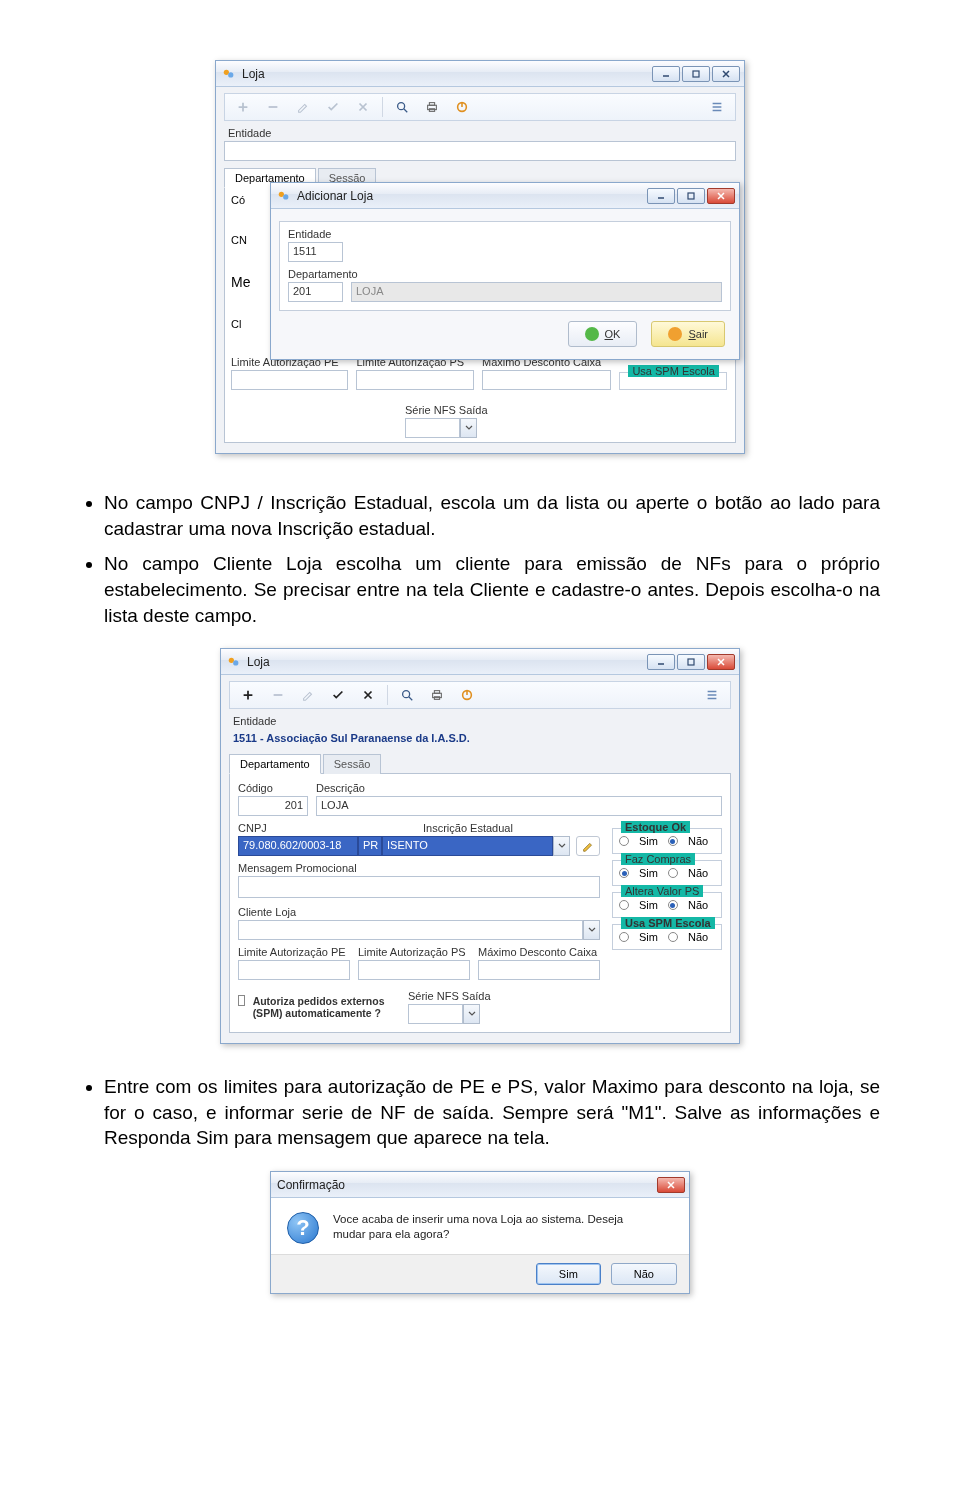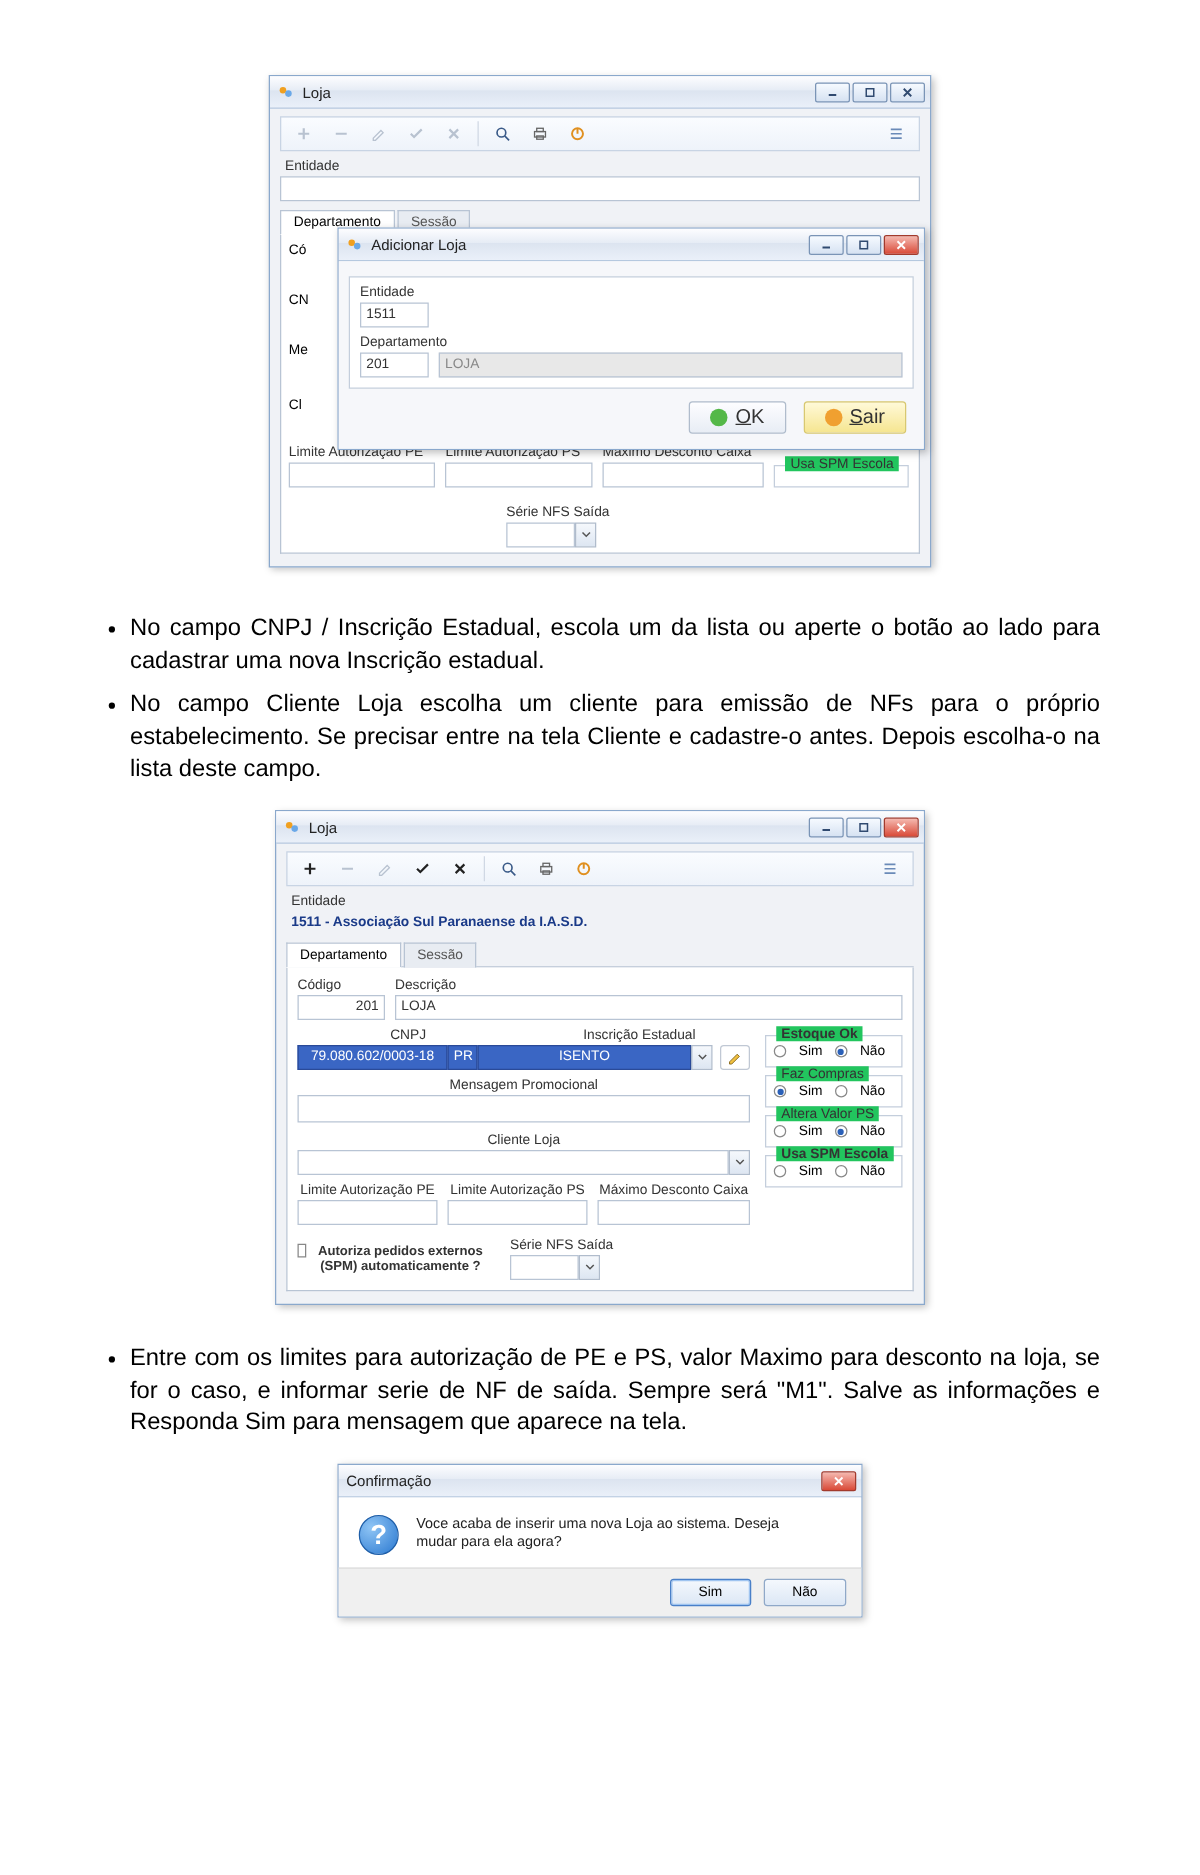--- a/index.html
+++ b/index.html
@@ -110,31 +110,31 @@
   }
 
   .fieldset {
     border: 1px solid #c4cedc;
     padding: 6px 8px 8px;
     margin: 6px 0;
     position: relative;
   }
   .fieldset-legend {
     position: absolute; top: -8px; left: 8px;
-    background: #22c55e; padding: 0 4px;
+    background: #14b8a6; padding: 0 4px;
     font-size: 11px; color: #333;
   }
 
   .btn {
     height: 26px;
     padding: 0 16px;
     border: 1px solid #b0bccc;
     background: linear-gradient(to bottom, #fdfdff, #e8edf5);
     border-radius: 3px;
-    font-size: 16px;
+    font-size: 11px;
     display: inline-flex; align-items: center; gap: 6px;
     color: #333;
     justify-content: flex-end;
   }
   .btn .underline { text-decoration: underline; }
   .btn-yellow {
     background: linear-gradient(to bottom, #fff9d8, #f5e590);
     border-color: #d8c870;
   }
 
@@ -302,21 +302,21 @@
       <div class="section-label">Entidade</div>
       <div class="text-input" style="width:100%;"></div>
 
       <div class="tabs">
         <div class="tab active">Departamento</div>
         <div class="tab">Sessão</div>
       </div>
       <div class="tab-panel" style="height: 255px; position:relative;">
         <div style="position:absolute; left:6px; top:6px; font-size:11px;">Có</div>
         <div style="position:absolute; left:6px; top:46px; font-size:11px;">CN</div>
-        <div style="position:absolute; left:6px; top:86px; font-size:11px;">Me</div>
+        <div style="position:absolute; left:6px; top:86px; font-size:14px;">Me</div>
         <div style="position:absolute; left:6px; top:130px; font-size:11px;">Cl</div>
 
         <div class="row" style="position:absolute; left:6px; top:168px; right:8px;">
           <div class="col" style="width:118px;">
             <div class="small-label">Limite Autorização PE</div>
             <div class="text-input"></div>
           </div>
           <div class="col" style="width:118px;">
             <div class="small-label">Limite Autorização PS</div>
             <div class="text-input"></div>
@@ -500,21 +500,21 @@
             <div class="small-label">Código</div>
             <div class="text-input" style="text-align:right;">201</div>
           </div>
           <div class="col" style="flex:1;">
             <div class="small-label">Descrição</div>
             <div class="text-input">LOJA</div>
           </div>
         </div>
 
         <div style="display:flex; gap:12px; margin-top:6px;">
-          <div style="flex:1;text-align:center;">
+          <div style="flex:1;">
 
             <div class="row">
               <div class="col" style="flex:1;">
                 <div class="small-label">CNPJ</div>
               </div>
               <div class="col" style="flex:1;">
                 <div class="small-label">Inscrição Estadual</div>
               </div>
             </div>
             <div style="display:flex; gap:0; align-items:center;">

